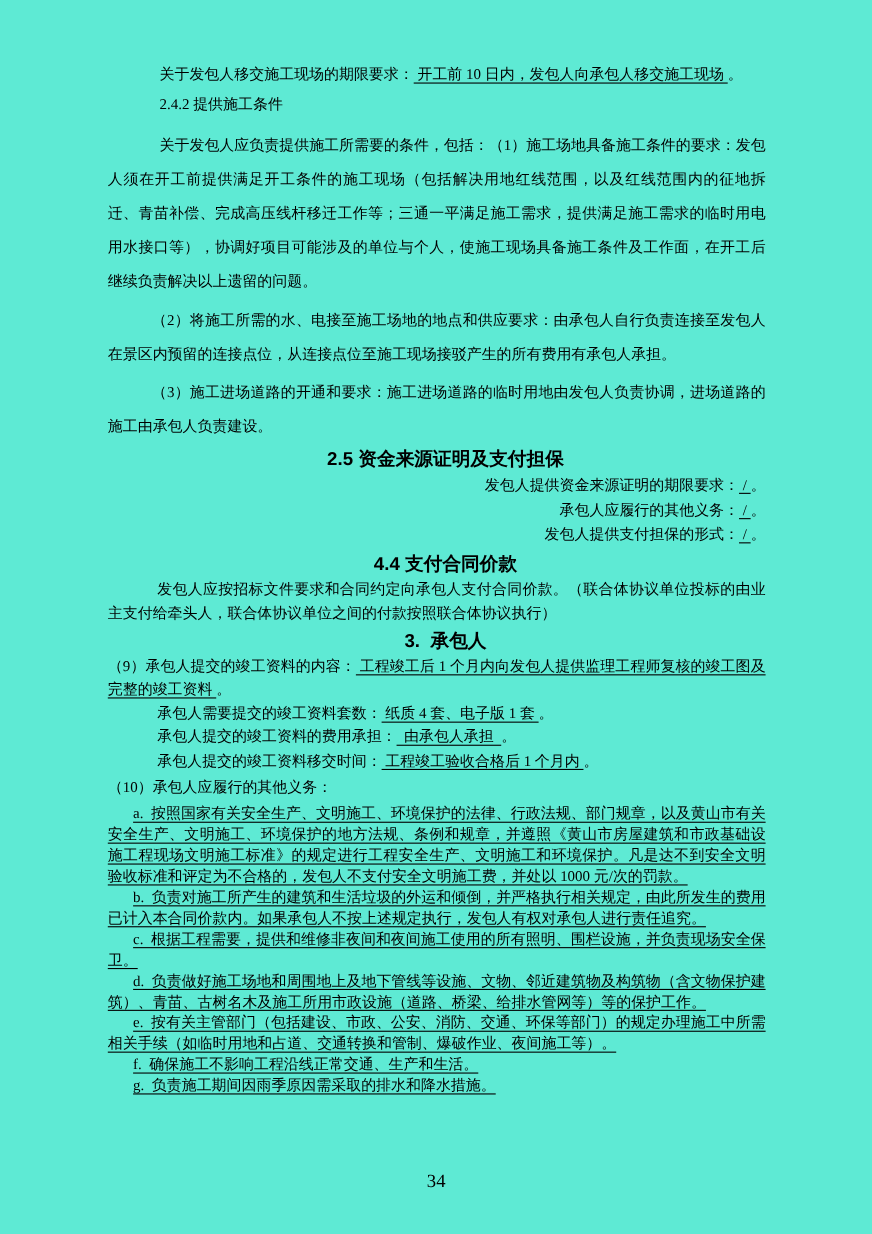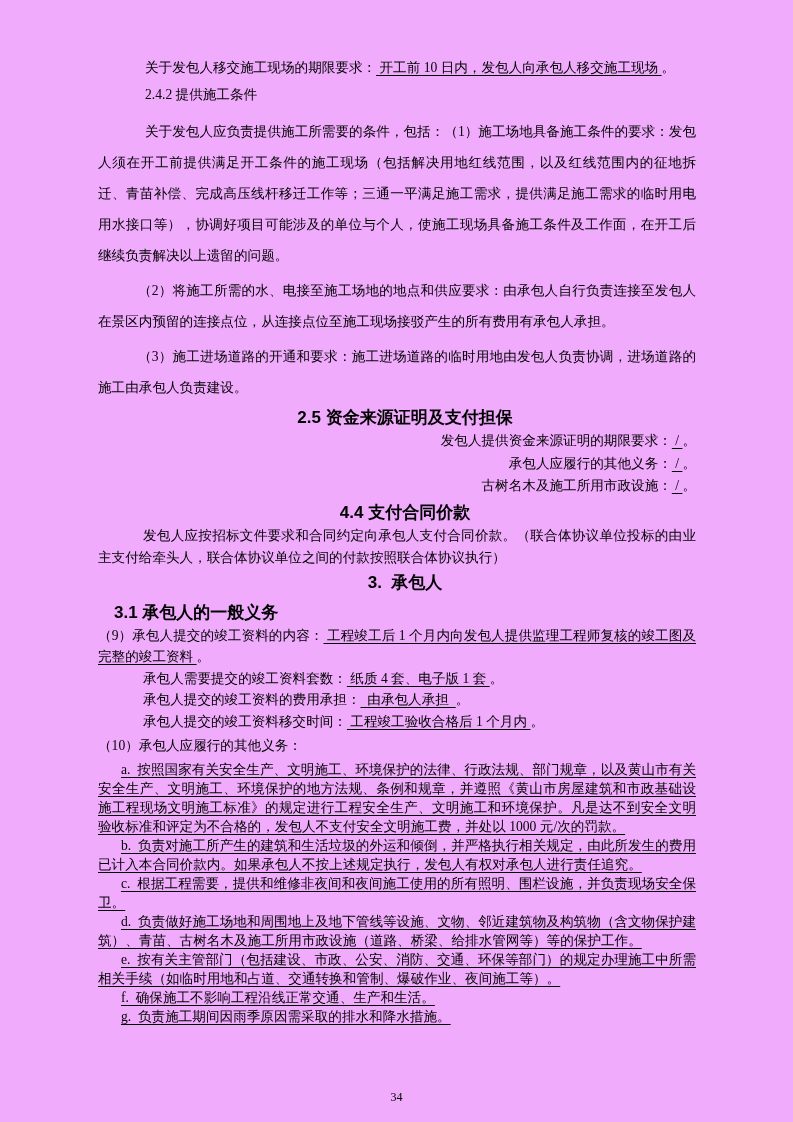--- a/index.html
+++ b/index.html
@@ -8,21 +8,21 @@
     height: 1122px;
     background: #ffffff;
     color: #000000;
     font-family: "Liberation Serif", "DejaVu Serif", serif;
     position: relative;
     overflow: hidden;
   }
   .page {
     position: absolute;
     inset: 0;
-    background: #f0abfc;
+    background: #5eead4;
   }
   .content {
     padding: 54px 97px 0 98px;
     font-size: 13.6px;
   }
   p {
     margin: 0;
     text-align: justify;
     text-justify: inter-character;
   }
@@ -45,46 +45,45 @@
   .letter       { line-height: 19px; text-indent: 23px; }
   .letter-first { margin-top: 3px; }
   
   .u {
     text-decoration: underline;
     text-underline-offset: 3px;
     text-decoration-thickness: 1px;
   }
   .footer {
     position: absolute;
-    top: 1088px;
+    top: 1065px;
     left: 0;
     width: 100%;
     text-align: center;
-    font-size: 12px;
+    font-size: 17px;
     line-height: 18px;
   }
 </style>
 </head>
 <body>
 
 <div class="page">
   <div class="content">
       <p class="intro"><span>关于发包人移交施工现场的期限要求：</span><span class="u">&nbsp;开工前 10 日内，发包人向承包人移交施工现场&nbsp;</span><span>。</span></p>
       <p class="intro"><span>2.4.2 提供施工条件</span></p>
       <p class="loose-lead"><span>关于发包人应负责提供施工所需要的条件，包括：（1）施工场地具备施工条件的要求：发包人须在开工前提供满足开工条件的施工现场（包括解决用地红线范围，以及红线范围内的征地拆迁、青苗补偿、完成高压线杆移迁工作等；三通一平满足施工需求，提供满足施工需求的临时用电用水接口等），协调好项目可能涉及的单位与个人，使施工现场具备施工条件及工作面，在开工后继续负责解决以上遗留的问题。</span></p>
       <p class="loose"><span>（2）将施工所需的水、电接至施工场地的地点和供应要求：由承包人自行负责连接至发包人在景区内预留的连接点位，从连接点位至施工现场接驳产生的所有费用有承包人承担。</span></p>
       <p class="loose"><span>（3）施工进场道路的开通和要求：施工进场道路的临时用地由发包人负责协调，进场道路的施工由承包人负责建设。</span></p>
       <p class="heading2"><span>2.5 资金来源证明及支付担保</span></p>
       <p class="sub"><span>发包人提供资金来源证明的期限要求：</span><span class="u">&nbsp;/&nbsp;</span><span>。</span></p>
       <p class="sub"><span>承包人应履行的其他义务：</span><span class="u">&nbsp;/&nbsp;</span><span>。</span></p>
-      <p class="sub"><span>古树名木及施工所用市政设施：</span><span class="u">&nbsp;/&nbsp;</span><span>。</span></p>
+      <p class="sub"><span>发包人提供支付担保的形式：</span><span class="u">&nbsp;/&nbsp;</span><span>。</span></p>
       <p class="heading2"><span>4.4 支付合同价款</span></p>
       <p class="mid"><span>发包人应按招标文件要求和合同约定向承包人支付合同价款。（联合体协议单位投标的由业主支付给牵头人，联合体协议单位之间的付款按照联合体协议执行）</span></p>
       <p class="heading3"><span>3.&nbsp; 承包人</span></p>
-      <p class="heading31"><span>3.1 承包人的一般义务</span></p>
       <p class="tight"><span>（9）承包人提交的竣工资料的内容：</span><span class="u">&nbsp;工程竣工后 1 个月内向发包人提供监理工程师复核的竣工图及完整的竣工资料&nbsp;</span><span>。</span></p>
       <p class="sub-tight"><span>承包人需要提交的竣工资料套数：</span><span class="u">&nbsp;纸质 4 套、电子版 1 套&nbsp;</span><span>。</span></p>
       <p class="sub-tight"><span>承包人提交的竣工资料的费用承担：</span><span class="u">&nbsp;&nbsp;由承包人承担&nbsp;&nbsp;</span><span>。</span></p>
       <p class="sub-tight"><span>承包人提交的竣工资料移交时间：</span><span class="u">&nbsp;工程竣工验收合格后 1 个月内&nbsp;</span><span>。</span></p>
       <p class="tight-mt"><span>（10）承包人应履行的其他义务：</span></p>
       <p class="letter letter-first"><span class="u">a.&nbsp;&nbsp;按照国家有关安全生产、文明施工、环境保护的法律、行政法规、部门规章，以及黄山市有关安全生产、文明施工、环境保护的地方法规、条例和规章，并遵照《黄山市房屋建筑和市政基础设施工程现场文明施工标准》的规定进行工程安全生产、文明施工和环境保护。凡是达不到安全文明验收标准和评定为不合格的，发包人不支付安全文明施工费，并处以 1000 元/次的罚款。</span></p>
       <p class="letter"><span class="u">b.&nbsp;&nbsp;负责对施工所产生的建筑和生活垃圾的外运和倾倒，并严格执行相关规定，由此所发生的费用已计入本合同价款内。如果承包人不按上述规定执行，发包人有权对承包人进行责任追究。</span></p>
       <p class="letter"><span class="u">c.&nbsp;&nbsp;根据工程需要，提供和维修非夜间和夜间施工使用的所有照明、围栏设施，并负责现场安全保卫。</span></p>
       <p class="letter"><span class="u">d.&nbsp;&nbsp;负责做好施工场地和周围地上及地下管线等设施、文物、邻近建筑物及构筑物（含文物保护建筑）、青苗、古树名木及施工所用市政设施（道路、桥梁、给排水管网等）等的保护工作。</span></p>
       <p class="letter"><span class="u">e.&nbsp;&nbsp;按有关主管部门（包括建设、市政、公安、消防、交通、环保等部门）的规定办理施工中所需相关手续（如临时用地和占道、交通转换和管制、爆破作业、夜间施工等）。</span></p>

